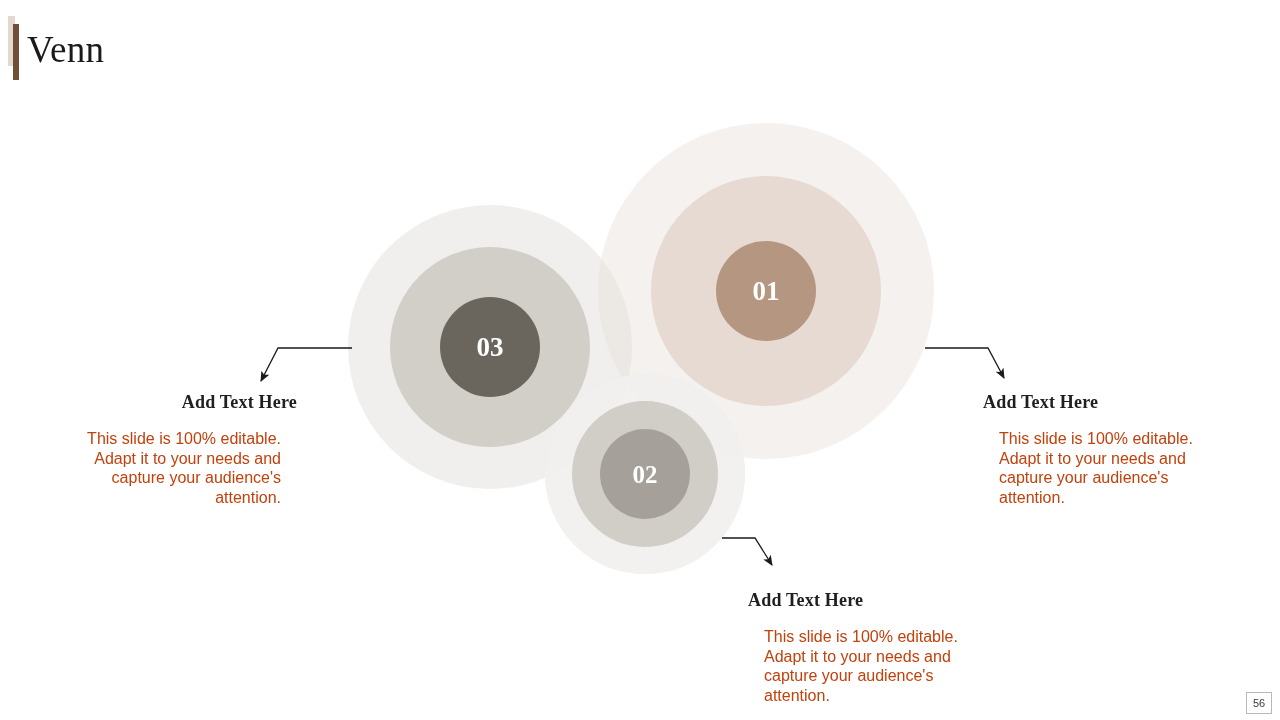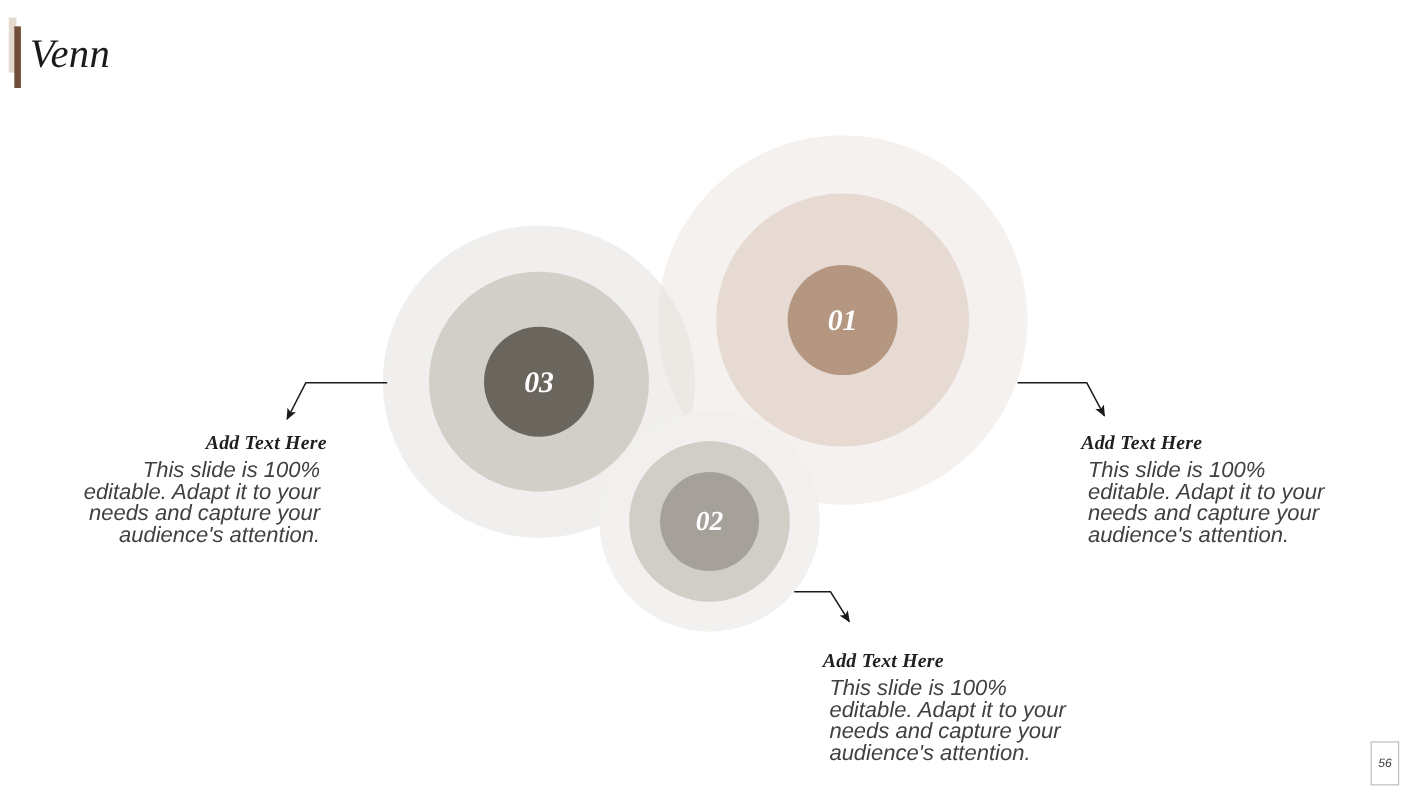--- a/index.html
+++ b/index.html
@@ -87,24 +87,24 @@
     font-family: "Liberation Serif", serif;
     font-weight: bold;
     font-size: 18px;
     color: #1f1f1f;
     letter-spacing: 0.2px;
     margin: 0 0 5px 0;
     white-space: nowrap;
   }
   .callout .co-body {
     font-family: "Liberation Sans", sans-serif;
-    font-size: 20px;
-    color: #404040;
+    font-size: 16px;
+    color: #c2410c;
     line-height: 19.5px;
-    margin: 6px;
+    margin: 16px;
   }
 
   #callout-left {
     left: 55px;
     top: 392px;
     width: 242px;
     text-align: right;
   }
   #callout-right {
     left: 983px;
@@ -118,36 +118,36 @@
     width: 245px;
     text-align: left;
   }
 
   
   .page-number {
     position: absolute;
     right: 8px;
     bottom: 6px;
     min-width: 26px;
-    height: 40px;
+    height: 22px;
     border: 1px solid #b9b9b9;
     background: #ffffff;
     color: #3a3a3a;
     font-family: "Liberation Sans", sans-serif;
     font-size: 11px;
     display: flex;
     align-items: center;
     justify-content: center;
     box-sizing: border-box;
   }
 </style>
 </head>
 <body>
 
-<div class="slide" style="background: rgb(255, 255, 255); font-style: italic;">
+<div class="slide" style="background: rgb(255, 255, 255);">
 
   <div class="title-wrap">
     <div class="accent-bar-light" style="background: rgb(227, 217, 207);"></div>
     <div class="accent-bar-dark" style="background: rgb(111, 79, 56);"></div>
     <div class="page-title" style="color: rgb(26, 26, 26);">Venn</div>
   </div>
 
   <div class="venn-stage">
     <svg width="1280" height="720" viewBox="0 0 1280 720" xmlns="http://www.w3.org/2000/svg">
       <defs>

